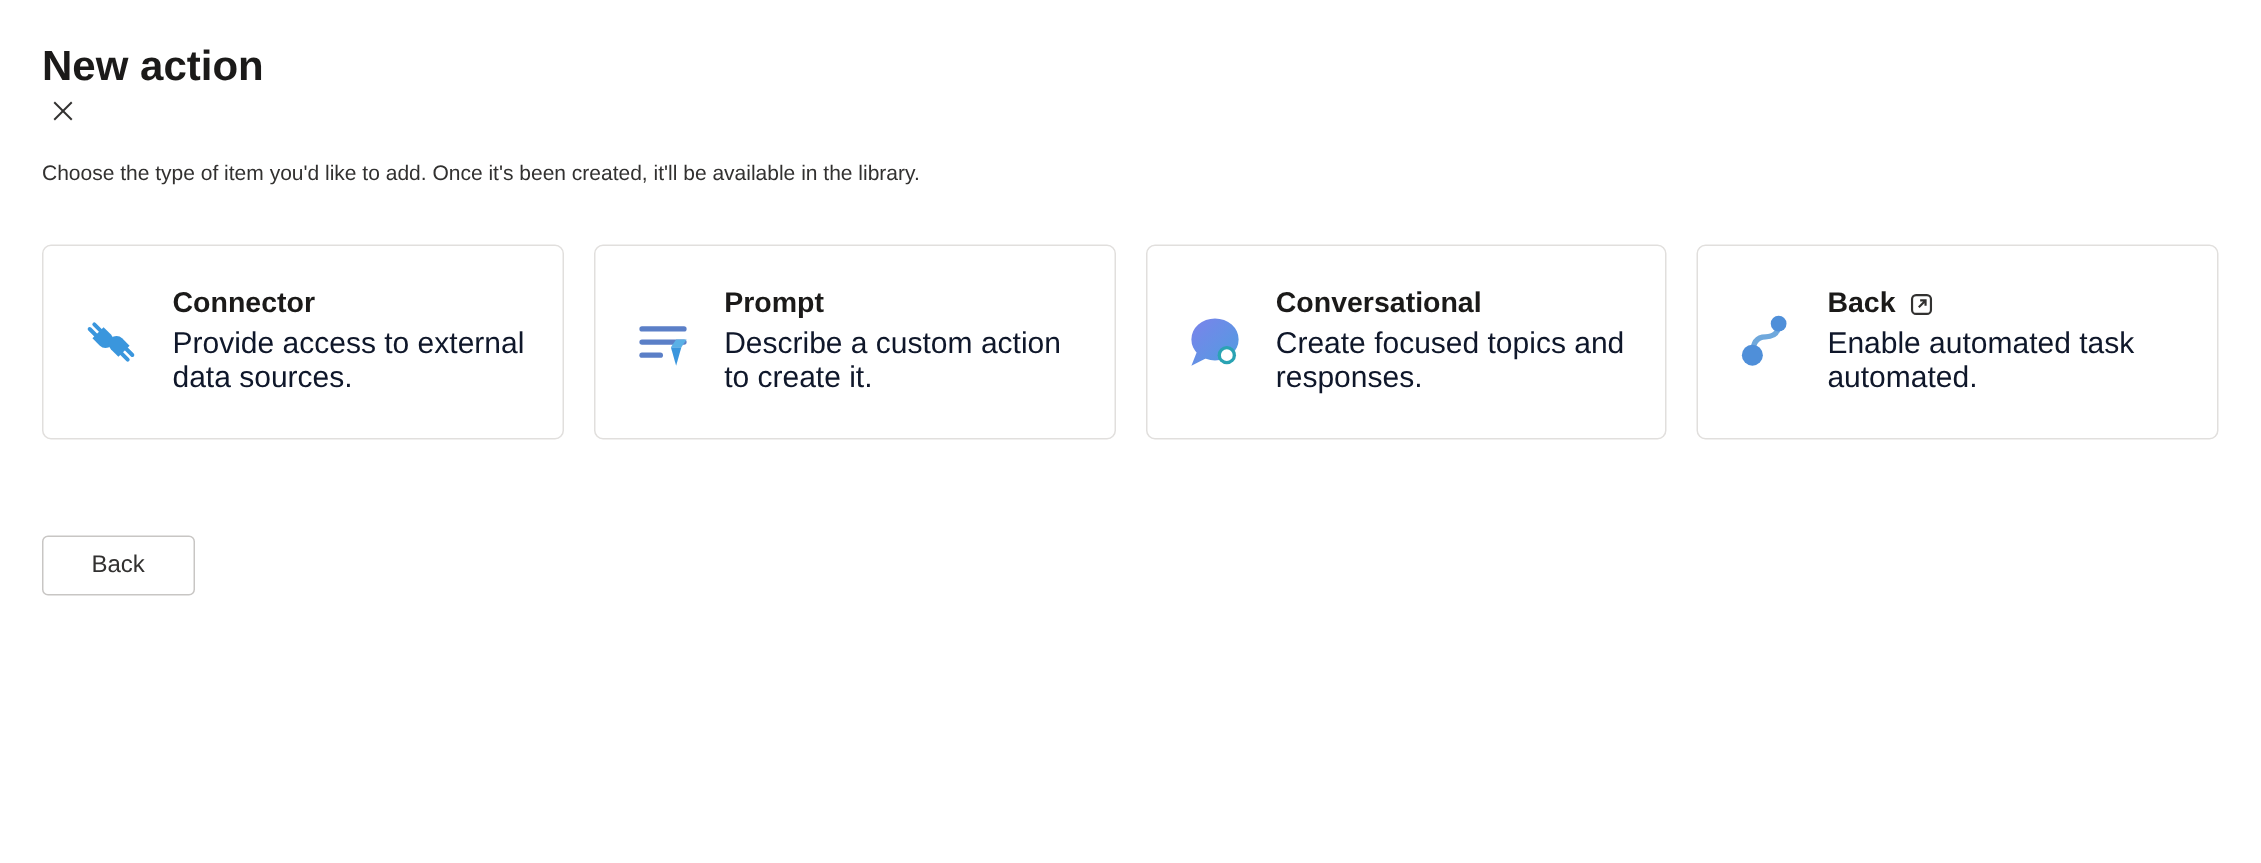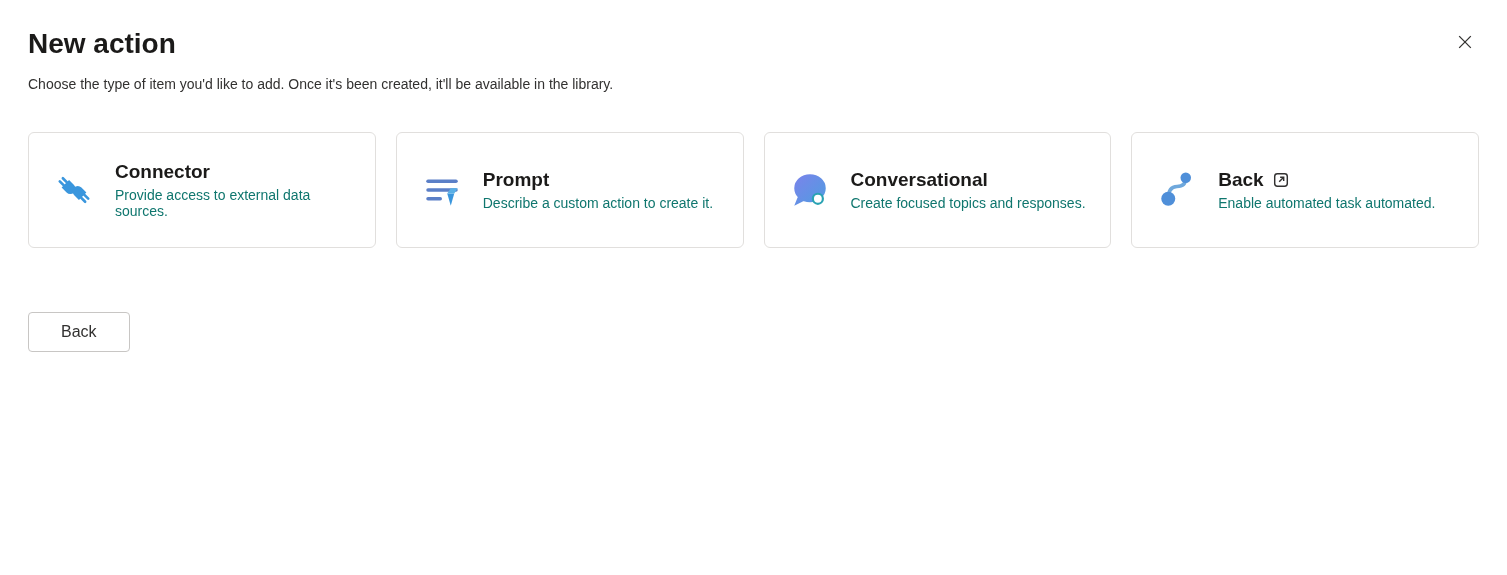--- a/index.html
+++ b/index.html
@@ -11,20 +11,21 @@
       font-family: "Segoe UI", -apple-system, BlinkMacSystemFont, sans-serif;
       background: #ffffff;
       color: #323130;
       padding: 28px;
     }
     .header-row {
       display: flex;
       justify-content: space-between;
       align-items: flex-start;
       margin-bottom: 16px;
+      flex-direction: column;
     }
     .page-title {
       font-size: 28px;
       font-weight: 600;
       color: #1b1a19;
     }
     .close-btn {
       background: none;
       border: none;
       cursor: pointer;
@@ -76,22 +77,22 @@
     }
     .card-title {
       font-size: 19px;
       font-weight: 600;
       color: #1b1a19;
       display: flex;
       align-items: center;
       gap: 8px;
     }
     .card-desc {
-      font-size: 14px;
-      color: #0f766e;
+      font-size: 20px;
+      color: #0f172a;
       font-weight: 400;
     }
     .external-icon {
       display: inline-flex;
       align-items: center;
     }
     .external-icon svg {
       width: 18px;
       height: 18px;
     }

